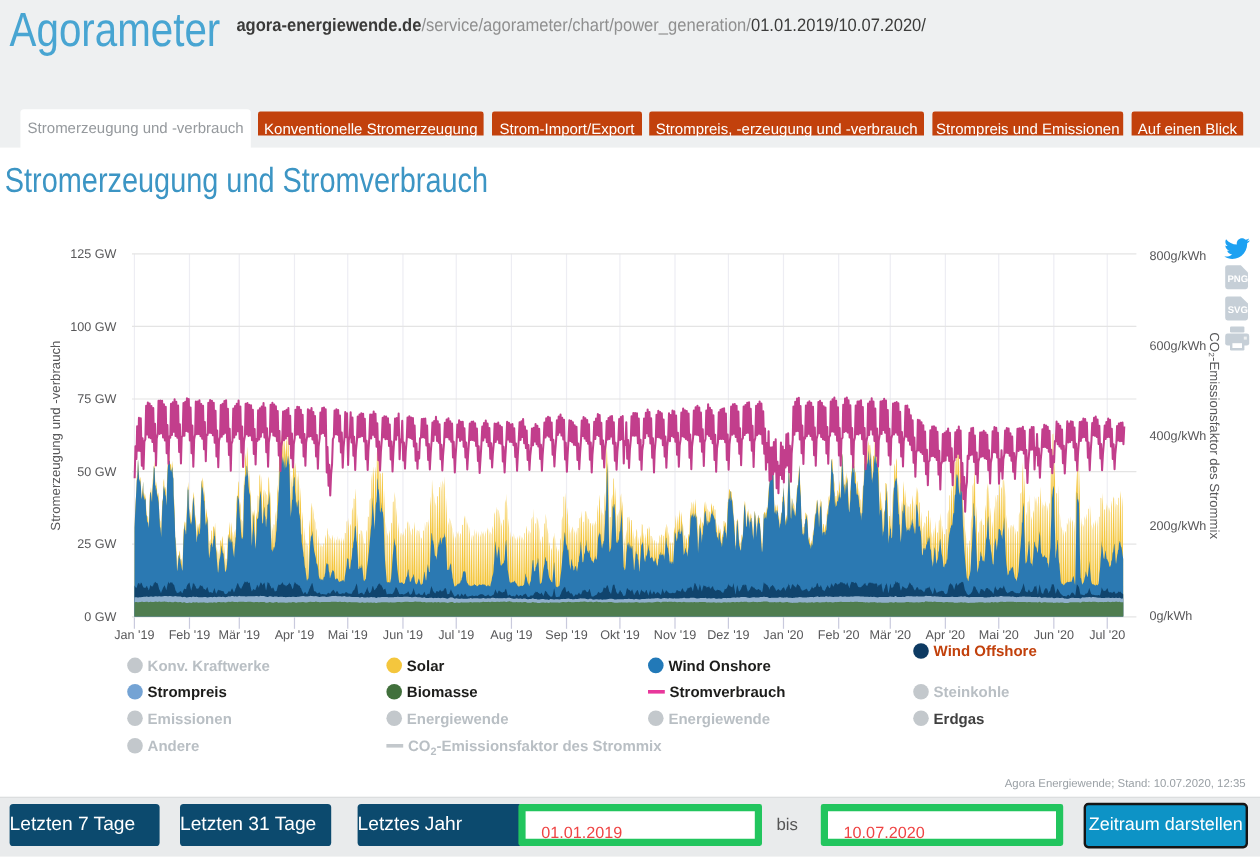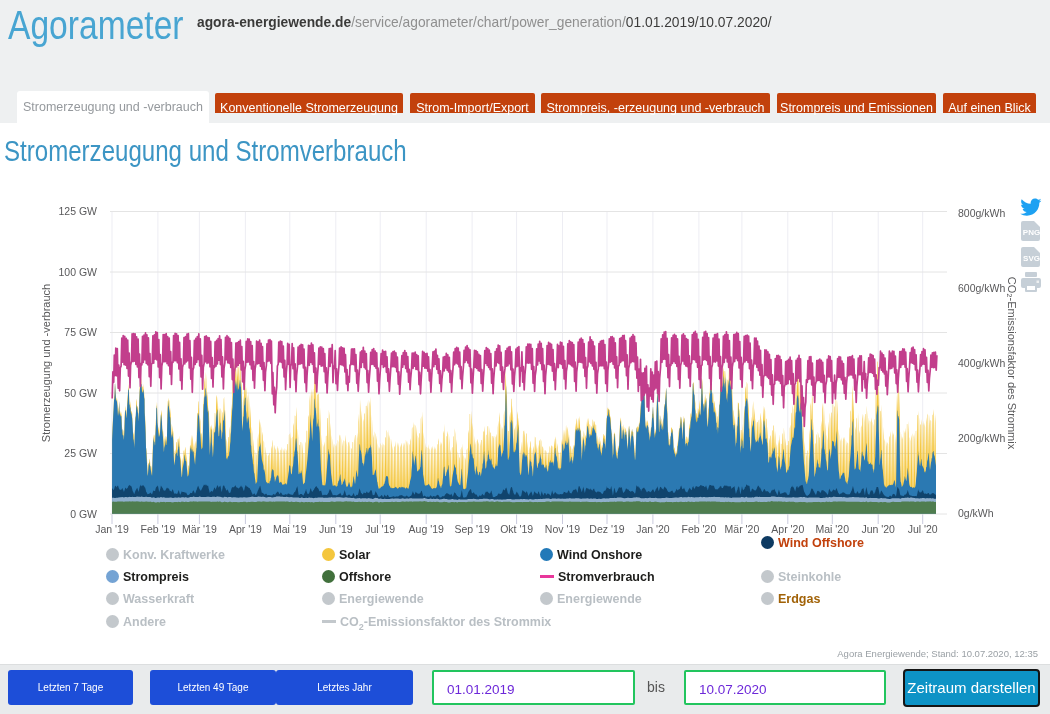--- a/index.html
+++ b/index.html
@@ -10,22 +10,22 @@
 .tab{position:absolute;background:#c2410c;color:#fff;font-size:12.5px;height:20px;top:93px;line-height:30px;text-align:center;border-radius:2px 2px 0 0;white-space:nowrap}
 .tab.on{background:#fff;color:#95999d;top:91px;height:34px;line-height:32px;border-radius:3px 3px 0 0}
 .h1{position:absolute;left:4px;top:135px;font-size:29px;color:#3c95c4;transform:scaleX(.83);transform-origin:0 0;white-space:nowrap;font-weight:400}
 svg.chart{position:absolute;left:0;top:180px}
 .li{position:absolute;height:14px;line-height:14px;font-size:12.5px;font-weight:bold;white-space:nowrap}
 .dot{width:13px;height:13px;border-radius:50%;display:inline-block;vertical-align:-2px;margin-right:4px}
 .lin{width:14px;height:3px;display:inline-block;vertical-align:3px;margin-right:4px}
 .li sub{font-size:9px}
 .cap{position:absolute;right:12px;top:648px;font-size:9.5px;color:#9aa0a5}
 .bar{position:absolute;left:0;top:664px;width:1050px;height:50px;background:#e9ebec;border-top:1px solid #dcdedf;box-sizing:border-box}
-.bb{position:absolute;top:670px;height:35px;background:#1d4ed8;color:#fff;font-size:10px;border-radius:3px;text-align:center;line-height:35px}
-.inp{position:absolute;top:670px;height:35px;background:#fff;color:#6d28d9;font-size:13.5px;line-height:35px;padding-left:13px;border-radius:2px;box-sizing:border-box;border:2px solid #22c55e}
+.bb{position:absolute;top:670px;height:35px;background:#0c4a6e;color:#fff;font-size:16px;border-radius:3px;text-align:left;line-height:35px}
+.inp{position:absolute;top:670px;height:35px;background:#fff;color:#ef4444;font-size:13.5px;line-height:35px;padding-left:13px;border-radius:2px;box-sizing:border-box;border:6px solid #22c55e}
 .bis{position:absolute;left:647px;top:670px;line-height:35px;font-size:14px;color:#555}
 .zb{position:absolute;left:903px;top:669px;width:137px;height:38px;background:#0d93c6;border:2px solid #151515;border-radius:4px;color:#fff;font-size:15px;text-align:center;line-height:33px;box-sizing:border-box}
 </style></head><body>
 <div class="hdr"></div>
 <div class="logo">Agorameter</div>
 <div class="url"><b>agora-energiewende.de</b>/service/agorameter/chart/power_generation/<span class="dt">01.01.2019/10.07.2020/</span></div>
 <div class="tab on" style="left:17px;width:192px">Stromerzeugung und -verbrauch</div>
 <div class="tab" style="left:215px;width:188px">Konventionelle Stromerzeugung</div>
 <div class="tab" style="left:410px;width:125px">Strom-Import/Export</div>
 <div class="tab" style="left:541px;width:229px">Strompreis, -erzeugung und -verbrauch</div>
@@ -126,30 +126,30 @@
       <rect x="1036.5" y="100.5" width="2.5" height="2.5" fill="#eef0f1"></rect>
       <rect x="1025" y="104" width="12" height="8" rx="1"></rect>
       <rect x="1027" y="106" width="8" height="4" fill="#fff"></rect>
     </g>
 </svg>
 <div class="li" style="left:106px;top:548px;color:#b9bfc4"><span class="dot" style="background:#c3c8cc"></span><span class="lt">Konv. Kraftwerke</span></div>
 <div class="li" style="left:322px;top:548px;color:#1d1d1b"><span class="dot" style="background:#f4c63d"></span><span class="lt">Solar</span></div>
 <div class="li" style="left:540px;top:548px;color:#1d1d1b"><span class="dot" style="background:#2279b8"></span><span class="lt">Wind Onshore</span></div>
 <div class="li" style="left:761px;top:536px;color:#c2410c"><span class="dot" style="background:#0d3a62"></span><span class="lt">Wind Offshore</span></div>
 <div class="li" style="left:106px;top:570px;color:#1d1d1b"><span class="dot" style="background:#74a3d4"></span><span class="lt">Strompreis</span></div>
-<div class="li" style="left:322px;top:570px;color:#1d1d1b"><span class="dot" style="background:#41703c"></span><span class="lt">Offshore</span></div>
+<div class="li" style="left:322px;top:570px;color:#1d1d1b"><span class="dot" style="background:#41703c"></span><span class="lt">Biomasse</span></div>
 <div class="li" style="left:540px;top:570px;color:#1d1d1b"><span class="lin" style="background:#e8379b"></span><span class="lt">Stromverbrauch</span></div>
 <div class="li" style="left:761px;top:570px;color:#b9bfc4"><span class="dot" style="background:#c3c8cc"></span><span class="lt">Steinkohle</span></div>
-<div class="li" style="left:106px;top:592px;color:#b9bfc4"><span class="dot" style="background:#c3c8cc"></span><span class="lt">Wasserkraft</span></div>
+<div class="li" style="left:106px;top:592px;color:#b9bfc4"><span class="dot" style="background:#c3c8cc"></span><span class="lt">Emissionen</span></div>
 <div class="li" style="left:322px;top:592px;color:#b9bfc4"><span class="dot" style="background:#c3c8cc"></span><span class="lt">Energiewende</span></div>
 <div class="li" style="left:540px;top:592px;color:#b9bfc4"><span class="dot" style="background:#c3c8cc"></span><span class="lt">Energiewende</span></div>
-<div class="li" style="left:761px;top:592px;color:#a16207"><span class="dot" style="background:#c3c8cc"></span><span class="lt">Erdgas</span></div>
+<div class="li" style="left:761px;top:592px;color:#404040"><span class="dot" style="background:#c3c8cc"></span><span class="lt">Erdgas</span></div>
 <div class="li" style="left:106px;top:615px;color:#b9bfc4"><span class="dot" style="background:#c3c8cc"></span><span class="lt">Andere</span></div>
 <div class="li" style="left:322px;top:615px;color:#b9bfc4"><span class="lin" style="background:#c3c8cc"></span><span class="lt">CO<sub>2</sub>-Emissionsfaktor des Strommix</span></div>
 <div class="cap">Agora Energiewende; Stand: 10.07.2020, 12:35</div>
 <div class="bar"></div>
 <div class="bb" style="left:8px;width:125px">Letzten 7 Tage</div>
-<div class="bb" style="left:150px;width:126px">Letzten 49 Tage</div>
-<div class="bb" style="left:276px;width:137px">Letztes Jahr</div>
+<div class="bb" style="left:150px;width:126px">Letzten 31 Tage</div>
+<div class="bb" style="left:298px;width:137px">Letztes Jahr</div>
 <div class="inp" style="left:432px;width:203px">01.01.2019</div>
 <div class="bis">bis</div>
 <div class="inp" style="left:684px;width:202px">10.07.2020</div>
 <div class="zb">Zeitraum darstellen</div>
 
 </body></html>

